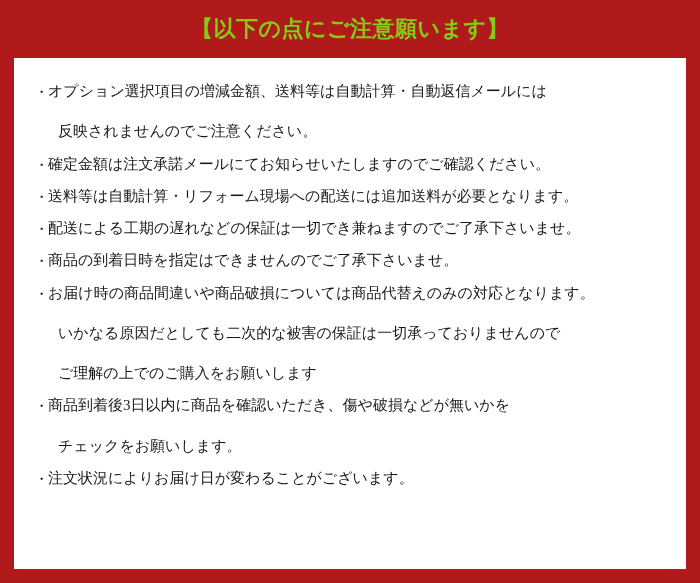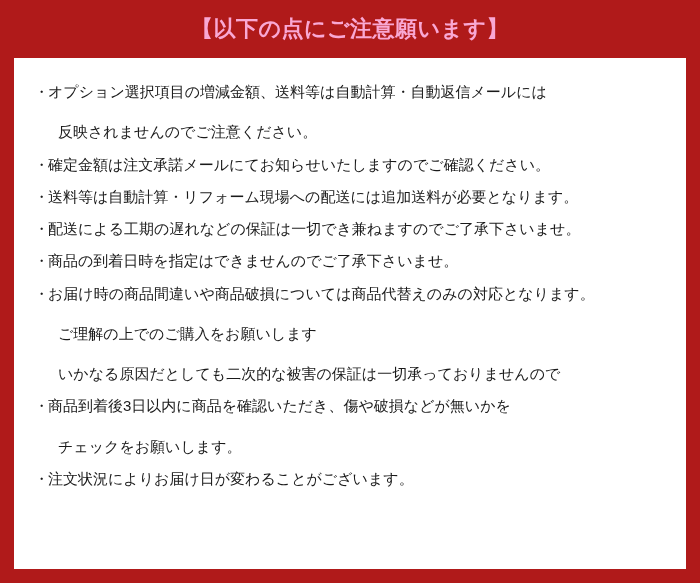--- a/index.html
+++ b/index.html
@@ -19,21 +19,21 @@
     height: 583px;
     background: #b01a1a;
     box-sizing: border-box;
     padding: 0;
   }
   .notice-header {
     height: 58px;
     display: flex;
     align-items: center;
     justify-content: center;
-    color: #f9a8d4;
+    color: #84cc16;
     font-size: 22px;
     font-weight: bold;
     letter-spacing: 0.5px;
   }
   .notice-body {
     position: absolute;
     left: 14px;
     right: 14px;
     top: 58px;
     bottom: 14px;
@@ -65,20 +65,21 @@
     color: #1a1a1a;
     font-size: 15px;
     line-height: 1.55;
   }
   .bullet-blank {
     width: 14px;
     flex: 0 0 14px;
   }
   .line-text {
     flex: 1 1 auto;
+    font-family: Liberation Serif, serif;
   }
   .cont-indent {
     padding-left: 10px;
     margin-top: 17px;
   }
 </style>
 </head>
 <body>
 
 <div class="notice-card">
@@ -121,25 +122,25 @@
             <span class="line-text">商品の到着日時を指定はできませんのでご了承下さいませ。</span>
           </div>
         </li>
         <li class="notice-item">
           <div class="notice-line">
             <span class="bullet">・</span>
             <span class="line-text">お届け時の商品間違いや商品破損については商品代替えのみの対応となります。</span>
           </div>
           <div class="notice-line">
             <span class="bullet-blank"></span>
-            <span class="line-text cont-indent">ご理解の上でのご購入をお願いします</span>
+            <span class="line-text cont-indent">いかなる原因だとしても二次的な被害の保証は一切承っておりませんので</span>
           </div>
           <div class="notice-line">
             <span class="bullet-blank"></span>
-            <span class="line-text cont-indent">いかなる原因だとしても二次的な被害の保証は一切承っておりませんので</span>
+            <span class="line-text cont-indent">ご理解の上でのご購入をお願いします</span>
           </div>
         </li>
         <li class="notice-item">
           <div class="notice-line">
             <span class="bullet">・</span>
             <span class="line-text">商品到着後3日以内に商品を確認いただき、傷や破損などが無いかを</span>
           </div>
           <div class="notice-line">
             <span class="bullet-blank"></span>
             <span class="line-text cont-indent">チェックをお願いします。</span>

